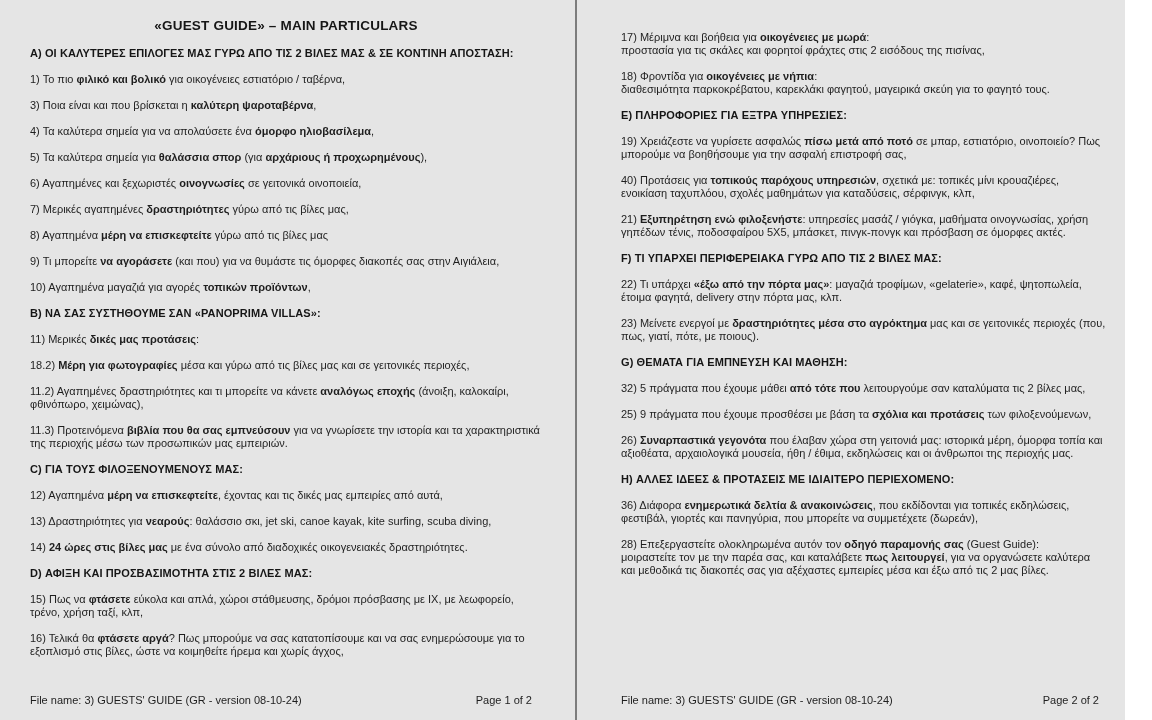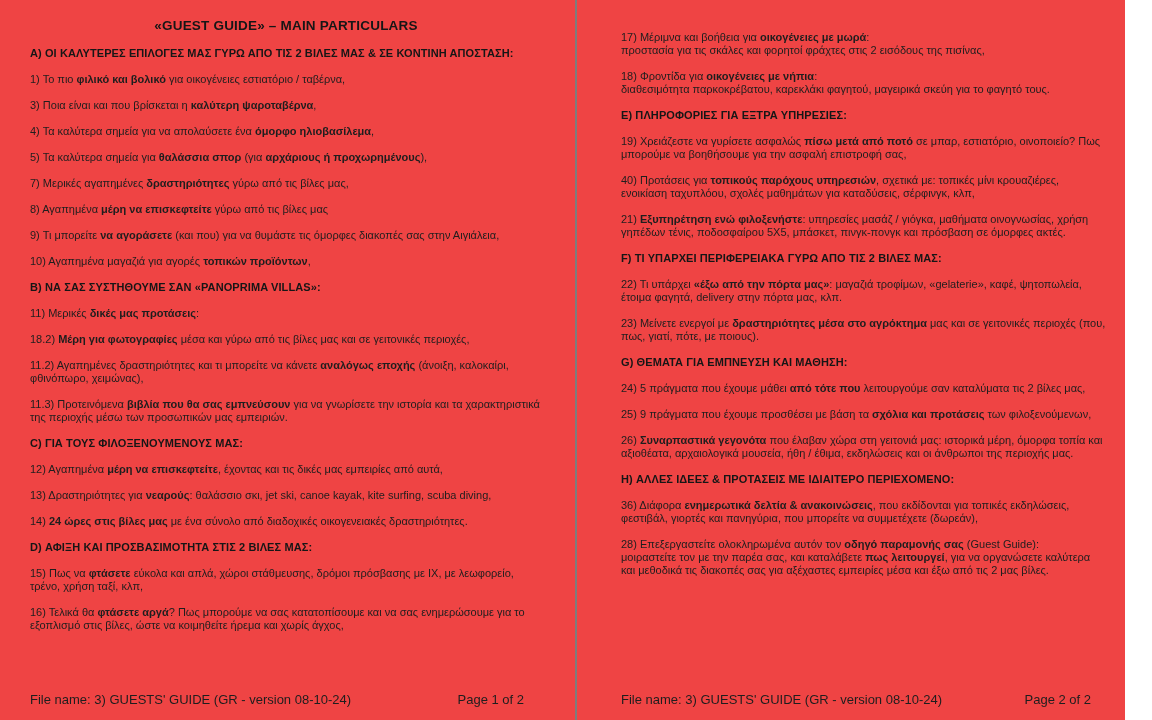--- a/index.html
+++ b/index.html
@@ -13,21 +13,21 @@
     position: relative;
     overflow: hidden;
     font-family: "Liberation Sans", sans-serif;
     color: #1e1e1e;
     -webkit-font-smoothing: antialiased;
   }
   .page {
     position: absolute;
     top: 0;
     height: 720px;
-    background: #ef4444;
+    background: #e5e5e5;
     box-sizing: border-box;
   }
   .page-left {
     left: 0;
     width: 575px;
     padding: 18px 33px 0 30px;
   }
   .page-right {
     left: 577px;
     width: 548px;
@@ -62,41 +62,42 @@
     color: #161616;
     letter-spacing: 0.1px;
   }
   .content .b {
     font-weight: bold;
   }
   .footer {
     position: absolute;
     bottom: 14px;
     left: 0;
-    right: 16px;
+    right: 8px;
     display: flex;
     justify-content: space-between;
-    font-size: 13px;
+    font-size: 11px;
     line-height: 12px;
     color: #1e1e1e;
   }
   .page-left .footer { padding: 0 35px 0 30px; }
   .page-right .footer { padding: 0 18px 0 44px; }
 </style>
 </head>
 <body>
 
 <div class="page page-left">
   <h1 class="doc-title">«GUEST GUIDE» – MAIN PARTICULARS</h1>
   <div class="content">
       <p class="heading"><span class="b">A) ΟΙ ΚΑΛΥΤΕΡΕΣ ΕΠΙΛΟΓΕΣ ΜΑΣ ΓΥΡΩ ΑΠΟ ΤΙΣ 2 ΒΙΛΕΣ ΜΑΣ &amp; ΣΕ ΚΟΝΤΙΝΗ ΑΠΟΣΤΑΣΗ:</span></p>
       <p class="item"><span>1) Το πιο </span><span class="b">φιλικό και βολικό</span><span> για οικογένειες εστιατόριο / ταβέρνα,</span></p>
       <p class="item"><span>3) Ποια είναι και που βρίσκεται η </span><span class="b">καλύτερη ψαροταβέρνα</span><span>,</span></p>
       <p class="item"><span>4) Τα καλύτερα σημεία για να απολαύσετε ένα </span><span class="b">όμορφο ηλιοβασίλεμα</span><span>,</span></p>
       <p class="item"><span>5) Τα καλύτερα σημεία για </span><span class="b">θαλάσσια σπορ</span><span> (για </span><span class="b">αρχάριους ή προχωρημένους</span><span>),</span></p>
+      <p class="item"><span>6) Αγαπημένες και ξεχωριστές </span><span class="b">οινογνωσίες</span><span> σε γειτονικά οινοποιεία,</span></p>
       <p class="item"><span>7) Μερικές αγαπημένες </span><span class="b">δραστηριότητες</span><span> γύρω από τις βίλες μας,</span></p>
       <p class="item"><span>8) Αγαπημένα </span><span class="b">μέρη να επισκεφτείτε</span><span> γύρω από τις βίλες μας</span></p>
       <p class="item"><span>9) Τι μπορείτε </span><span class="b">να αγοράσετε</span><span> (και που) για να θυμάστε τις όμορφες διακοπές σας στην Αιγιάλεια,</span></p>
       <p class="item"><span>10) Αγαπημένα μαγαζιά για αγορές </span><span class="b">τοπικών προϊόντων</span><span>,</span></p>
       <p class="heading"><span class="b">B) ΝΑ ΣΑΣ ΣΥΣΤΗΘΟΥΜΕ ΣΑΝ «PANOPRIMA VILLAS»:</span></p>
       <p class="item"><span>11) Μερικές </span><span class="b">δικές μας προτάσεις</span><span>:</span></p>
       <p class="item"><span>18.2) </span><span class="b">Μέρη για φωτογραφίες</span><span> μέσα και γύρω από τις βίλες μας και σε γειτονικές περιοχές,</span></p>
       <p class="item"><span>11.2) Αγαπημένες δραστηριότητες και τι μπορείτε να κάνετε </span><span class="b">αναλόγως εποχής</span><span> (άνοιξη, καλοκαίρι, φθινόπωρο, χειμώνας),</span></p>
       <p class="item"><span>11.3) Προτεινόμενα </span><span class="b">βιβλία που θα σας εμπνεύσουν</span><span> για να γνωρίσετε την ιστορία και τα χαρακτηριστικά της περιοχής μέσω των προσωπικών μας εμπειριών.</span></p>
       <p class="heading"><span class="b">C) ΓΙΑ ΤΟΥΣ ΦΙΛΟΞΕΝΟΥΜΕΝΟΥΣ ΜΑΣ:</span></p>
@@ -122,21 +123,21 @@
       <p class="item"><span>18) Φροντίδα για </span><span class="b">οικογένειες με νήπια</span><span>:
 διαθεσιμότητα παρκοκρέβατου, καρεκλάκι φαγητού, μαγειρικά σκεύη για το φαγητό τους.</span></p>
       <p class="heading"><span class="b">E) ΠΛΗΡΟΦΟΡΙΕΣ ΓΙΑ ΕΞΤΡΑ ΥΠΗΡΕΣΙΕΣ:</span></p>
       <p class="item"><span>19) Χρειάζεστε να γυρίσετε ασφαλώς </span><span class="b">πίσω μετά από ποτό</span><span> σε μπαρ, εστιατόριο, οινοποιείο? Πως μπορούμε να βοηθήσουμε για την ασφαλή επιστροφή σας,</span></p>
       <p class="item"><span>40) Προτάσεις για </span><span class="b">τοπικούς παρόχους υπηρεσιών</span><span>, σχετικά με: τοπικές μίνι κρουαζιέρες, ενοικίαση ταχυπλόου, σχολές μαθημάτων για καταδύσεις, σέρφινγκ, κλπ,</span></p>
       <p class="item"><span>21) </span><span class="b">Εξυπηρέτηση ενώ φιλοξενήστε</span><span>: υπηρεσίες μασάζ / γιόγκα, μαθήματα οινογνωσίας, χρήση γηπέδων τένις, ποδοσφαίρου 5Χ5, μπάσκετ, πινγκ-πονγκ και πρόσβαση σε όμορφες ακτές.</span></p>
       <p class="heading"><span class="b">F) ΤΙ ΥΠΑΡΧΕΙ ΠΕΡΙΦΕΡΕΙΑΚΑ ΓΥΡΩ ΑΠΟ ΤΙΣ 2 ΒΙΛΕΣ ΜΑΣ:</span></p>
       <p class="item"><span>22) Τι υπάρχει </span><span class="b">«έξω από την πόρτα μας»</span><span>: μαγαζιά τροφίμων, «gelaterie», καφέ, ψητοπωλεία, έτοιμα φαγητά, delivery στην πόρτα μας, κλπ.</span></p>
       <p class="item"><span>23) Μείνετε ενεργοί με </span><span class="b">δραστηριότητες μέσα στο αγρόκτημα</span><span> μας και σε γειτονικές περιοχές (που, πως, γιατί, πότε, με ποιους).</span></p>
       <p class="heading"><span class="b">G) ΘΕΜΑΤΑ ΓΙΑ ΕΜΠΝΕΥΣΗ ΚΑΙ ΜΑΘΗΣΗ:</span></p>
-      <p class="item"><span>24) 5 πράγματα που έχουμε μάθει </span><span class="b">από τότε που</span><span> λειτουργούμε σαν καταλύματα τις 2 βίλες μας,</span></p>
+      <p class="item"><span>32) 5 πράγματα που έχουμε μάθει </span><span class="b">από τότε που</span><span> λειτουργούμε σαν καταλύματα τις 2 βίλες μας,</span></p>
       <p class="item"><span>25) 9 πράγματα που έχουμε προσθέσει με βάση τα </span><span class="b">σχόλια και προτάσεις</span><span> των φιλοξενούμενων,</span></p>
       <p class="item"><span>26) </span><span class="b">Συναρπαστικά γεγονότα</span><span> που έλαβαν χώρα στη γειτονιά μας: ιστορικά μέρη, όμορφα τοπία και αξιοθέατα, αρχαιολογικά μουσεία, ήθη / έθιμα, εκδηλώσεις και οι άνθρωποι της περιοχής μας.</span></p>
       <p class="heading"><span class="b">H) ΑΛΛΕΣ ΙΔΕΕΣ &amp; ΠΡΟΤΑΣΕΙΣ ΜΕ ΙΔΙΑΙΤΕΡΟ ΠΕΡΙΕΧΟΜΕΝΟ:</span></p>
       <p class="item"><span>36) Διάφορα </span><span class="b">ενημερωτικά δελτία &amp; ανακοινώσεις</span><span>, που εκδίδονται για τοπικές εκδηλώσεις, φεστιβάλ, γιορτές και πανηγύρια, που μπορείτε να συμμετέχετε (δωρεάν),</span></p>
       <p class="item"><span>28) Επεξεργαστείτε ολοκληρωμένα αυτόν τον </span><span class="b">οδηγό παραμονής σας</span><span> (Guest Guide):
 μοιραστείτε τον με την παρέα σας, και καταλάβετε </span><span class="b">πως λειτουργεί</span><span>, για να οργανώσετε καλύτερα και μεθοδικά τις διακοπές σας για αξέχαστες εμπειρίες μέσα και έξω από τις 2 μας βίλες.</span></p>
     </div>
   <div class="footer">
     <span>File name: 3) GUESTS' GUIDE (GR - version 08-10-24)</span>
     <span>Page 2 of 2</span>

